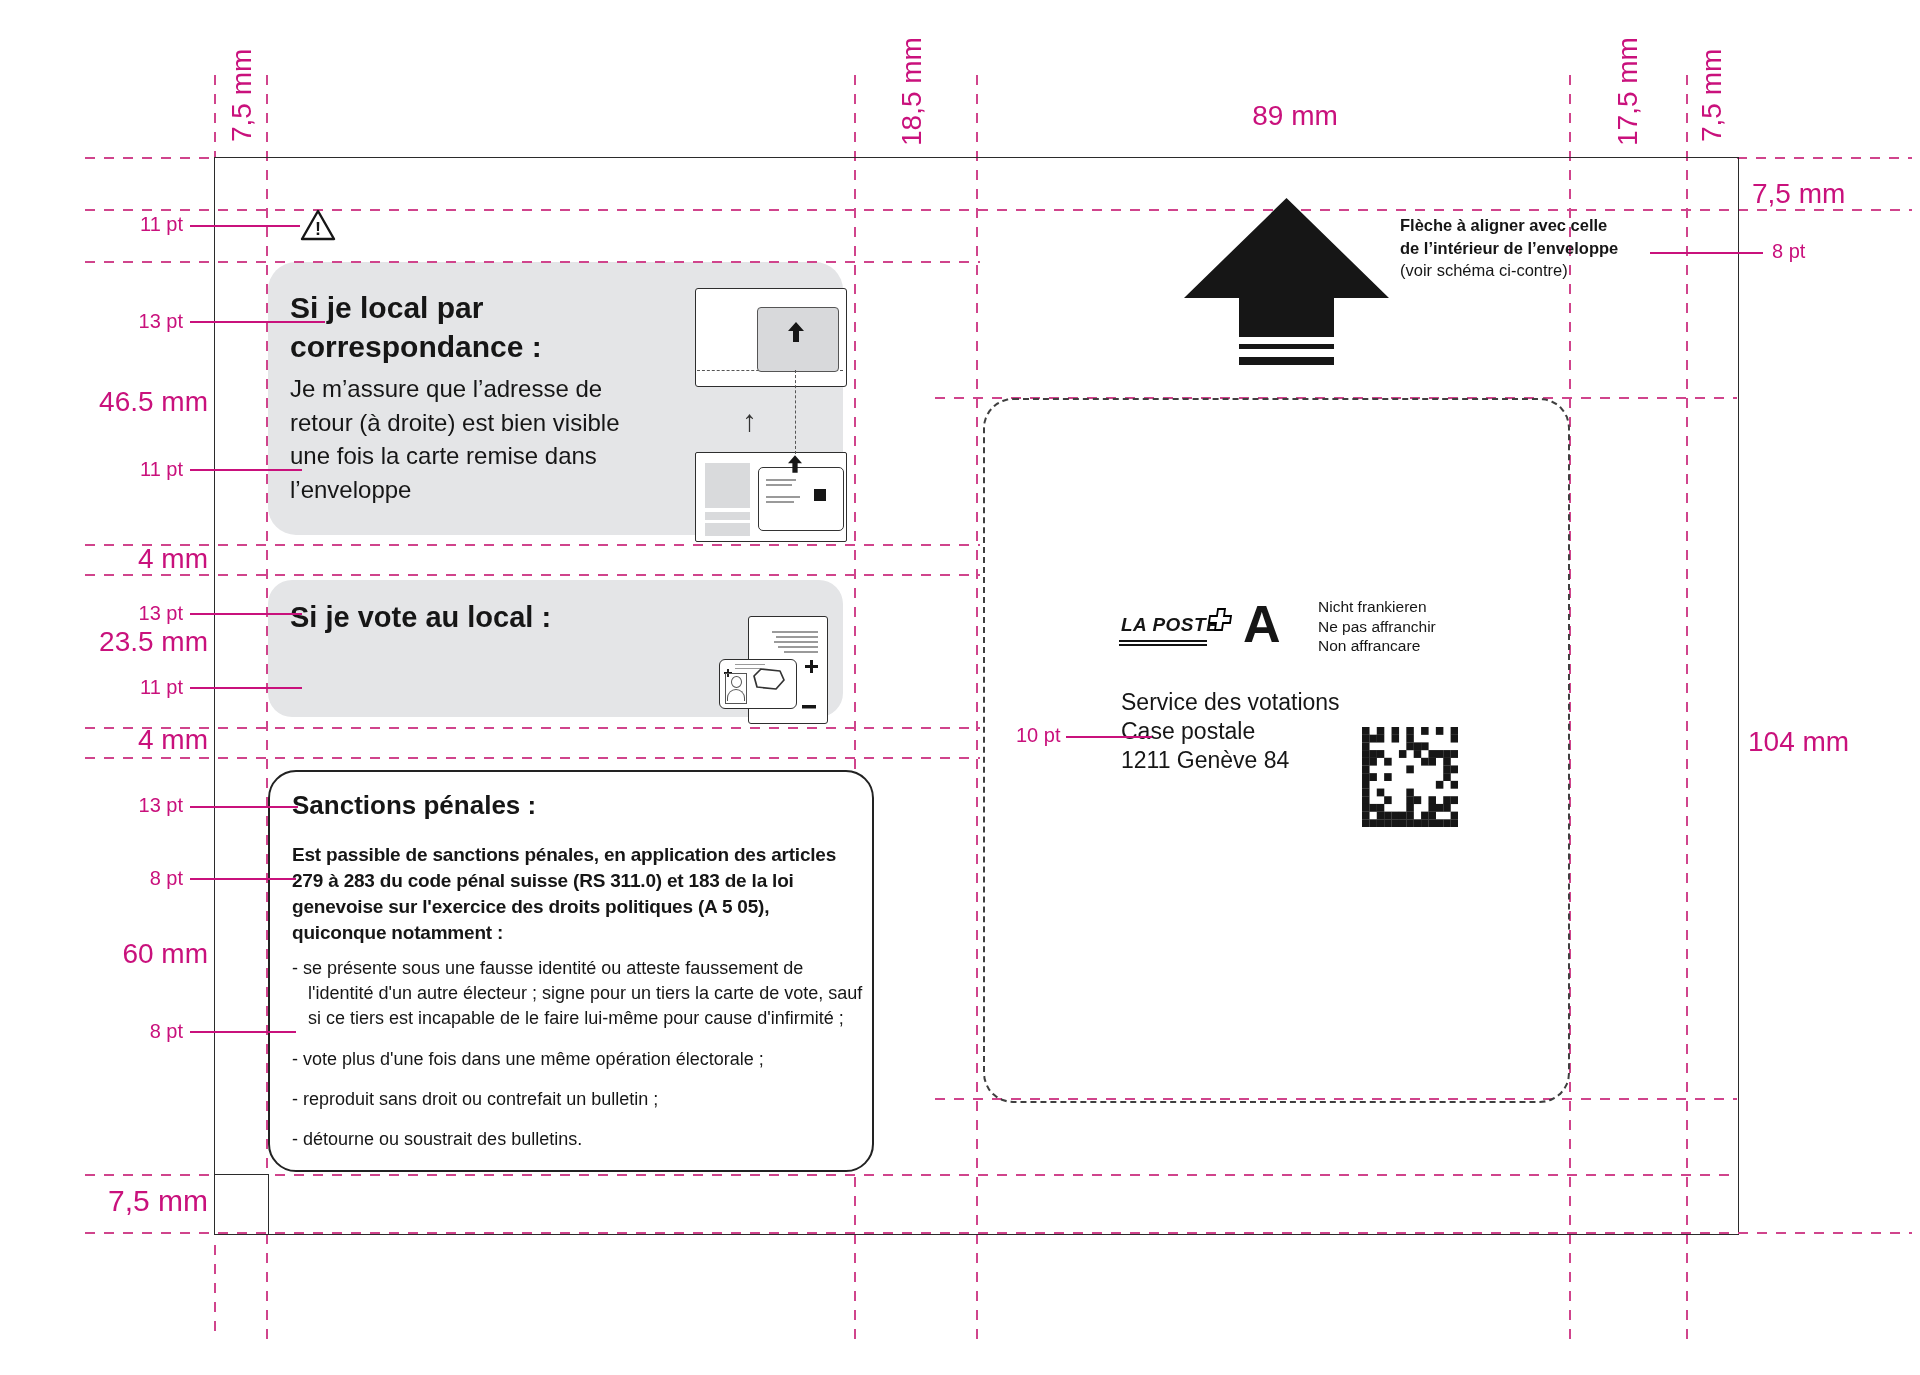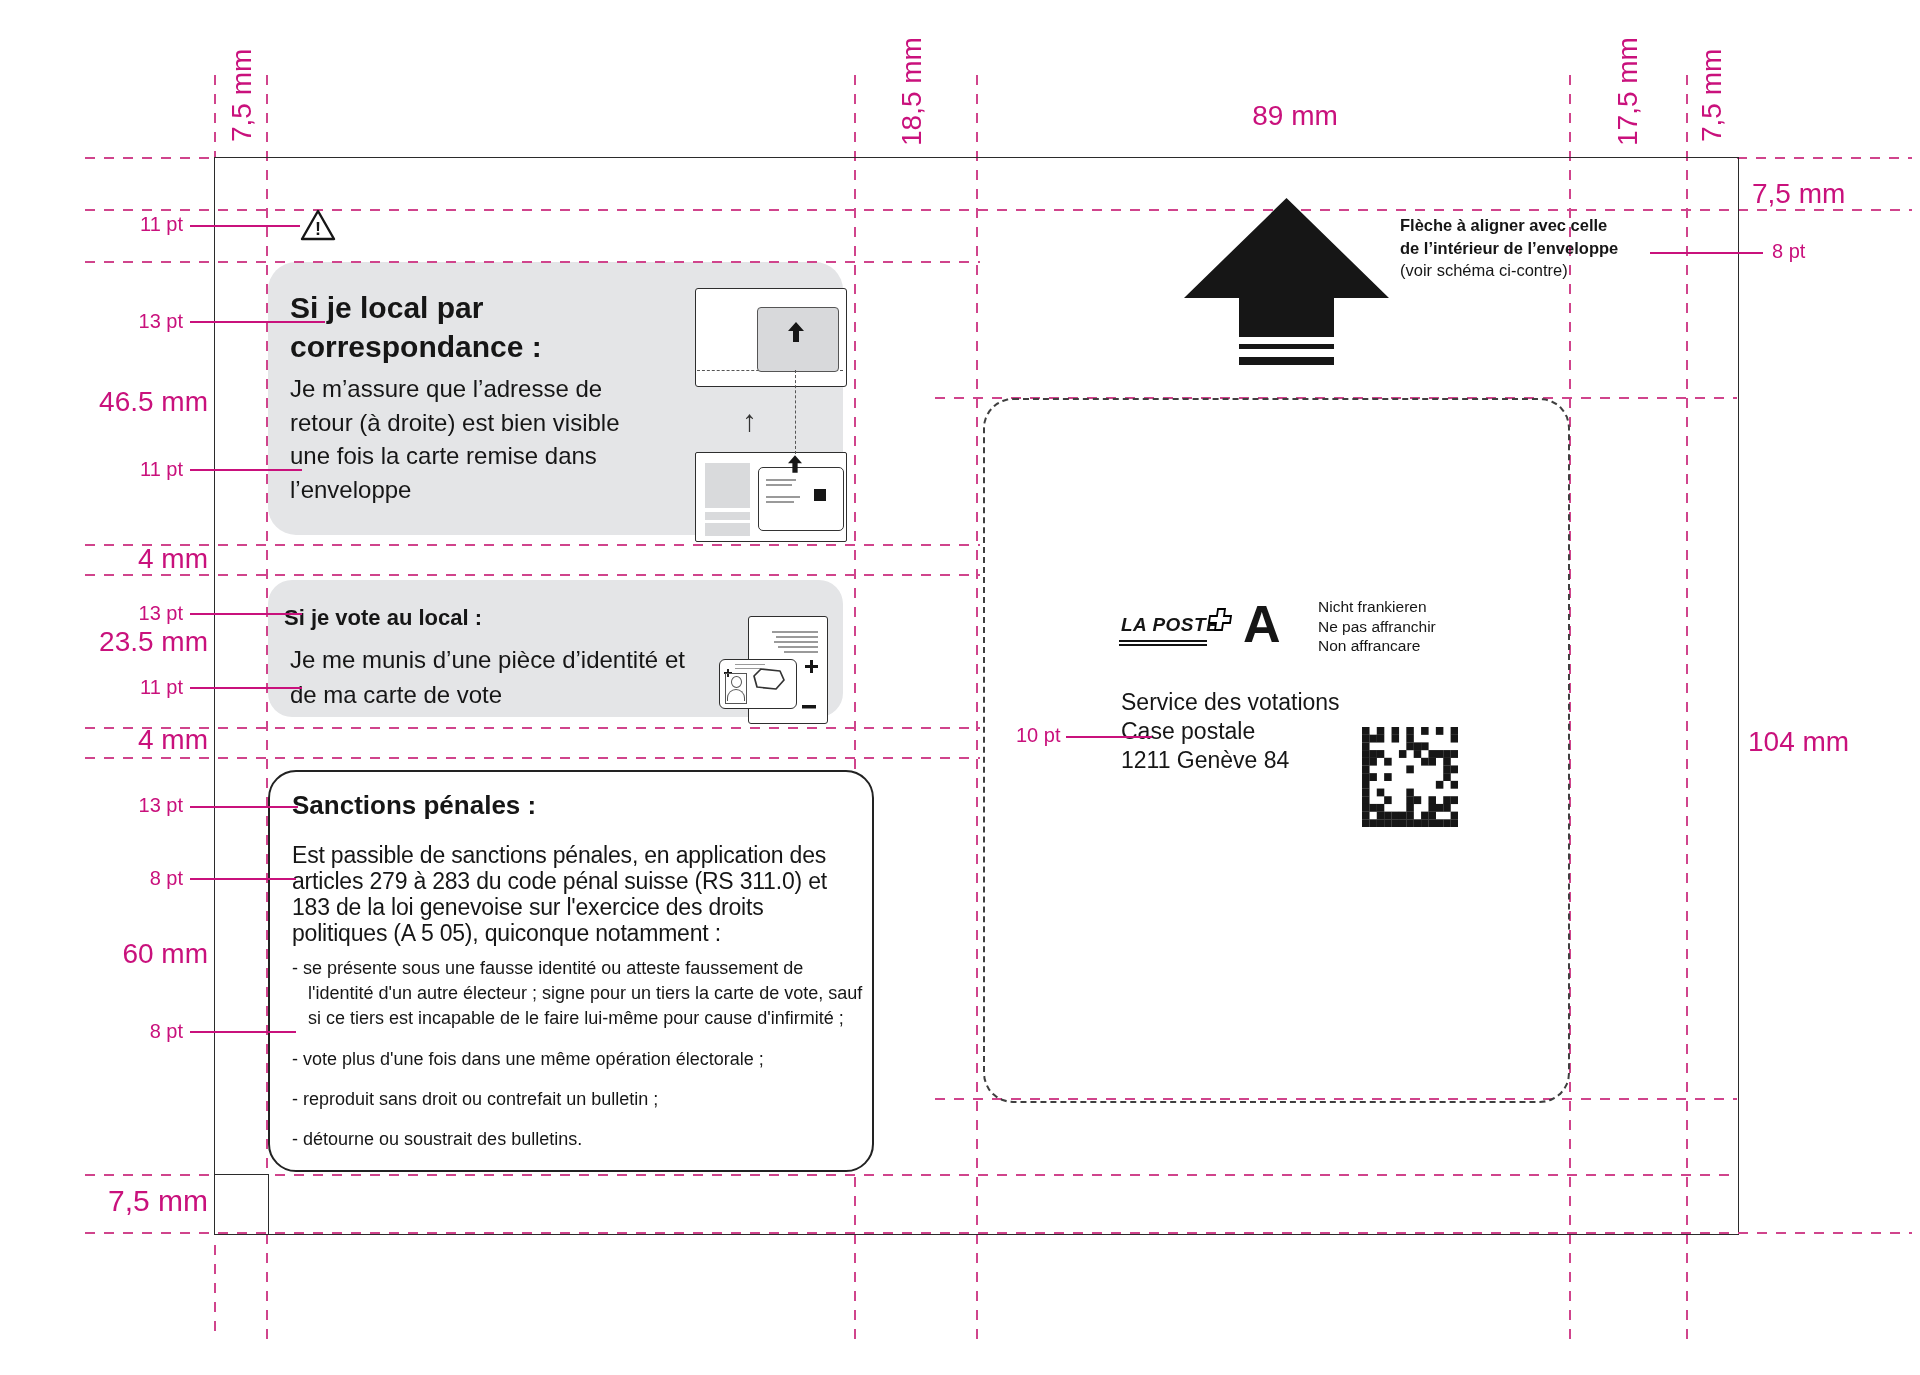--- a/index.html
+++ b/index.html
@@ -135,22 +135,21 @@
   <div class="tiny-line" style="left:766px;top:484px;width:26px;z-index:5;"></div>
   <div class="tiny-line" style="left:766px;top:496px;width:34px;z-index:5;"></div>
   <div class="tiny-line" style="left:766px;top:501px;width:28px;z-index:5;"></div>
   <div class="a" style="left:814px;top:489px;width:12px;height:12px;background:#161616;z-index:5;"></div>
   <div class="a" style="left:788px;top:455px;z-index:5;">
     <svg width="14" height="18" viewBox="0 0 16 20">
         <polygon points="8,0 16,9 11,9 11,20 5,20 5,9 0,9" fill="#161616"></polygon>
       </svg>
   </div>
 
-  <div class="a z3 h1" style="left:284px;top:598px;font-size:22px;">Si je vote au local :</div>
-  <div class="a z3 body-txt" style="left:290px;top:642px;width:420px;line-height:35px;">Je me munis d’une pièce d’identité et de ma carte de vote</div>
+  <div class="a z3 h1" style="left:290px;top:598px;font-size:29px;">Si je vote au local :</div>
 
   <div class="ill" style="left:748px;top:616px;width:78px;height:106px;border-radius:3px;z-index:3;"></div>
   <div class="tiny-line" style="left:772px;top:631px;width:46px;height:1.6px;z-index:4;"></div>
   <div class="tiny-line" style="left:776px;top:636px;width:42px;height:1.6px;z-index:4;"></div>
   <div class="tiny-line" style="left:774px;top:641px;width:44px;height:1.6px;z-index:4;"></div>
   <div class="tiny-line" style="left:778px;top:646px;width:40px;height:1.6px;z-index:4;"></div>
   <div class="tiny-line" style="left:784px;top:651px;width:34px;height:1.6px;z-index:4;"></div>
   <div class="a" style="left:805px;top:659px;z-index:4;">
     <svg width="13" height="13" viewBox="0 0 13 13">
         <path d="M5 0h3v5h5v3H8v5H5V8H0V5h5z" fill="#161616"></path>
@@ -169,21 +168,21 @@
   <div class="a" style="left:731px;top:676px;width:9px;height:10px;border:1.2px solid #555;border-radius:50%;z-index:6;"></div>
   <div class="a" style="left:727px;top:689px;width:16px;height:11px;border:1.2px solid #555;border-bottom:none;border-radius:9px 9px 0 0;z-index:6;"></div>
   <div class="a" style="left:753px;top:668px;z-index:5;">
     <svg width="32" height="22" viewBox="0 0 32 22">
         <polygon points="8,1 27,3 31,12 23,21 4,19 1,8" fill="#fff" stroke="#333" stroke-width="1.7" stroke-linejoin="round"></polygon>
       </svg>
   </div>
 
   <div class="a" style="left:268px;top:770px;width:602px;height:398px;background:#fff;border:2px solid #222;border-radius:28px;z-index:3;"></div>
   <div class="a" style="left:292px;top:790px;font-size:26px;font-weight:bold;z-index:4;">Sanctions pénales :</div>
-  <div class="a" style="left:292px;top:842px;width:566px;font-size:23px;font-weight:normal;line-height:26px;letter-spacing:-0.2px;z-index:4;">Est passible de sanctions pénales, en application des articles 279 à 283 du code pénal suisse (RS 311.0) et 183 de la loi genevoise sur l'exercice des droits politiques (A 5 05), quiconque notamment :</div>
+  <div class="a" style="left:292px;top:842px;width:566px;font-size:19px;font-weight:bold;line-height:26px;letter-spacing:-0.2px;z-index:4;">Est passible de sanctions pénales, en application des articles 279 à 283 du code pénal suisse (RS 311.0) et 183 de la loi genevoise sur l'exercice des droits politiques (A 5 05), quiconque notamment :</div>
   <div class="a sans-item" style="left:292px;top:944px;width:560px;z-index:4;margin-top:12px;">- se présente sous une fausse identité ou atteste faussement de l'identité d'un autre électeur ; signe pour un tiers la carte de vote, sauf si ce tiers est incapable de le faire lui-même pour cause d'infirmité ;</div>
   <div class="a sans-item" style="left:292px;top:1047px;width:560px;z-index:4;">- vote plus d'une fois dans une même opération électorale ;</div>
   <div class="a sans-item" style="left:292px;top:1087px;width:560px;z-index:4;">- reproduit sans droit ou contrefait un bulletin ;</div>
   <div class="a sans-item" style="left:292px;top:1127px;width:560px;z-index:4;">- détourne ou soustrait des bulletins.</div>
 
   <div class="a" style="left:983px;top:398px;width:583px;height:701px;border:2px dashed var(--zone);border-radius:30px;z-index:3;"></div>
 
   <div class="a" style="left:1121px;top:614px;z-index:4;">
     <span style="font-size:19px;font-weight:bold;font-style:italic;letter-spacing:0.5px;">LA POSTE</span>
   </div>

